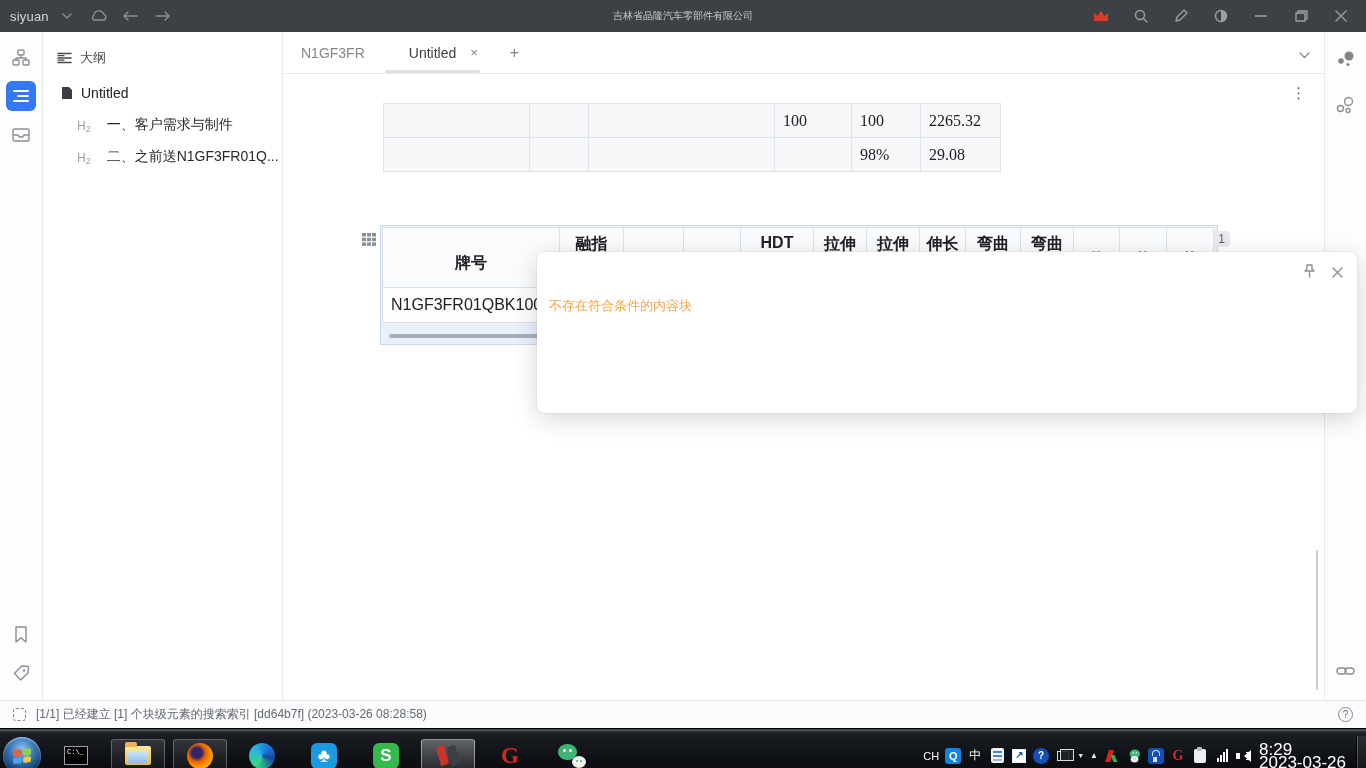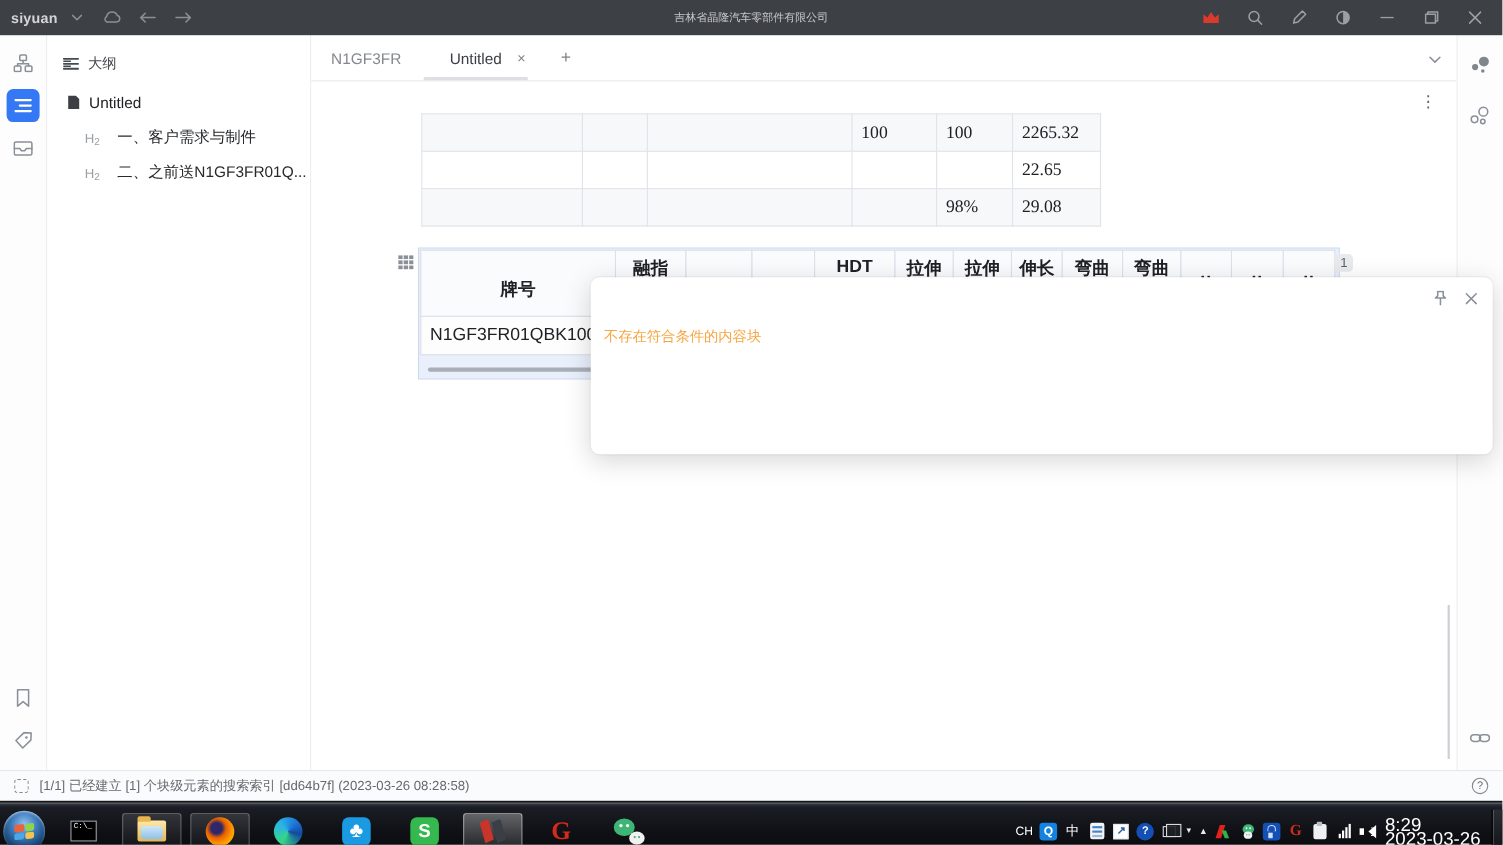--- a/index.html
+++ b/index.html
@@ -3,21 +3,21 @@
 <meta charset="utf-8">
 <style>
   * { margin:0; padding:0; box-sizing:border-box; }
   html,body { width:1366px; height:768px; overflow:hidden; font-family:"Liberation Sans",sans-serif; background:#fff; }
   .stage { position:relative; width:1366px; height:768px; overflow:hidden; }
 
   
   .titlebar { position:absolute; top:0; left:0; right:0; height:32px; background:#3d4045;
     display:flex; align-items:center; padding:0 10px; z-index:60; }
   .tb-left { display:flex; align-items:center; gap:4px; }
-  .app-name { color:#d3d5d8; font-size:13px; font-weight:bold; letter-spacing:.2px; }
+  .app-name { color:#d3d5d8; font-size:13px; font-weight:normal; letter-spacing:.2px; }
   .tb-ic { width:28px; height:22px; display:flex; align-items:center; justify-content:center; color:#9aa0a6; font-size:14px; }
   .tb-ic svg { display:block; }
   .tb-title { position:absolute; left:0; right:0; text-align:center; color:#c7c9cc; font-size:10px; pointer-events:none; }
   .tb-right { margin-left:auto; display:flex; align-items:center; gap:10px; z-index:2; }
   .tb-right .tb-ic { width:30px; }
 
   
   .main { position:absolute; top:32px; left:0; right:0; height:668px; display:flex; background:#fff; }
 
   
@@ -340,28 +340,20 @@
             </colgroup>
           <tbody>
               <tr class="stripe">
             <td></td>
                 <td></td>
                 <td></td>
             <td>100</td>
                 <td>100</td>
                 <td>2265.32</td>
           </tr>
-          <tr>
-            <td></td>
-                <td></td>
-                <td></td>
-            <td></td>
-                <td></td>
-                <td>22.65</td>
-          </tr>
           <tr class="stripe">
             <td></td>
                 <td></td>
                 <td></td>
             <td></td>
                 <td>98%</td>
                 <td>29.08</td>
           </tr>
         </tbody>
           </table>

